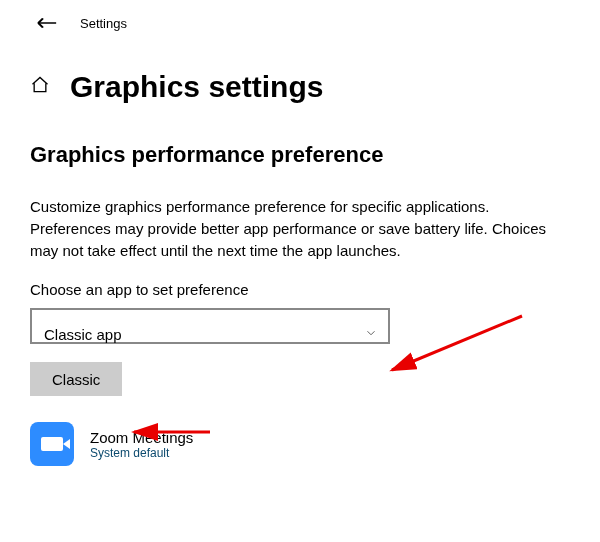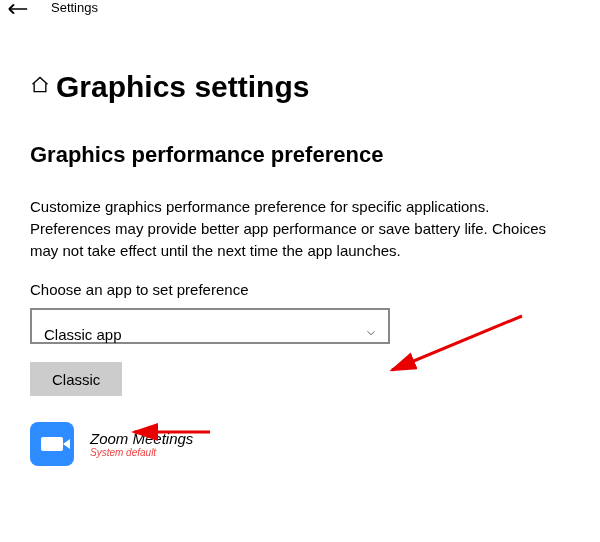--- a/index.html
+++ b/index.html
@@ -7,39 +7,39 @@
       font-family: "Segoe UI", -apple-system, sans-serif;
       background: #fff;
       width: 600px;
       height: 542px;
       overflow: hidden;
       position: relative;
       color: #000;
     }
     .topbar {
       display: flex;
-      align-items: flex-start;
+      align-items: center;
       height: 46px;
-      padding-left: 3px;
+      padding-left: 32px;
       gap: 22px;
     }
     .topbar .back {
       font-size: 18px;
       cursor: pointer;
       display: flex;
       align-items: center;
     }
     .topbar .title {
       font-size: 13px;
       font-weight: 400;
     }
     .header {
       display: flex;
       align-items: center;
-      gap: 6px;
+      gap: 20px;
       padding: 24px 30px 10px 30px;
     }
     .header .home {
       font-size: 20px;
       cursor: pointer;
     }
     .header h1 {
       font-size: 30px;
       font-weight: 600;
     }
@@ -86,21 +86,20 @@
       height: 34px;
       font-size: 15px;
       cursor: pointer;
       font-family: inherit;
     }
     .app-row {
       display: flex;
       align-items: center;
       gap: 16px;
       margin-top: 26px;
-      font-style: italic;
     }
     .app-icon {
       width: 44px;
       height: 44px;
       background: #2d8cff;
       border-radius: 8px;
       display: flex;
       align-items: center;
       justify-content: center;
       position: relative;
@@ -116,21 +115,21 @@
       content: "";
       position: absolute;
       right: -7px;
       top: 2px;
       width: 0; height: 0;
       border-top: 5px solid transparent;
       border-bottom: 5px solid transparent;
       border-right: 7px solid #fff;
     }
     .app-meta .name { font-size: 15px; }
-    .app-meta .sub { font-size: 10px; color: #ef4444; }
+    .app-meta .sub { font-size: 12px; color: #0c4a6e; }
     
     .arrow-svg { position: absolute; top: 0; left: 0; pointer-events: none; }
   </style>
 </head>
 <body>
 
 <div class="topbar">
   <span class="back">
     <svg width="18" height="18" viewBox="0 0 24 24" fill="none" stroke="#000" stroke-width="1.8">
         <path d="M15 6l-6 6 6 6"></path>

